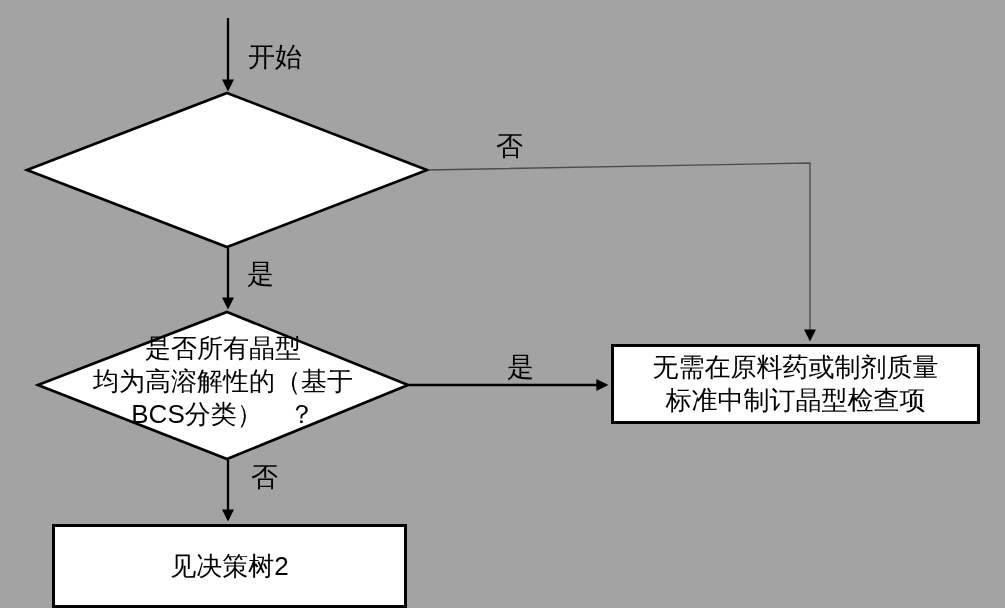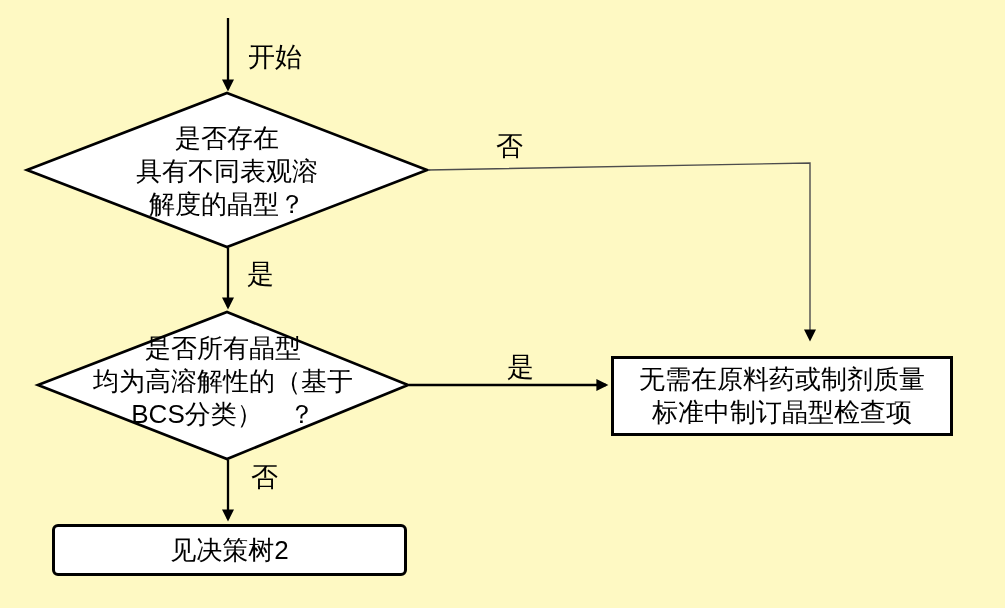--- a/index.html
+++ b/index.html
@@ -5,21 +5,21 @@
   html, body {
     margin: 0;
     padding: 0;
     background: #ffffff;
     font-family: "Liberation Sans", "DejaVu Sans", sans-serif;
   }
   .stage {
     position: relative;
     width: 1005px;
     height: 608px;
-    background: #fef9c3;
+    background: #a3a3a3;
     overflow: hidden;
     color: #000000;
   }
   .stage svg.connector-layer {
     position: absolute;
     left: 0;
     top: 0;
     width: 1005px;
     height: 608px;
   }
@@ -51,22 +51,22 @@
     align-items: center;
     justify-content: center;
     text-align: center;
   }
   .box span {
     font-size: 26px;
     line-height: 33px;
     white-space: pre-line;
     color: #000000;
   }
-  .box-right  { left: 611px; top: 356px; width: 342px; height: 80px; }
-  .box-bottom { left: 52px;  top: 524px; width: 355px; height: 52px; border-radius: 6px; }
+  .box-right  { left: 611px; top: 344px; width: 369px; height: 80px; }
+  .box-bottom { left: 52px;  top: 524px; width: 355px; height: 84px; }
 
   .d1-text { left: 27px;  top: 95px;  width: 400px; height: 152px; }
   .d2-text { left: 38px;  top: 308px; width: 370px; height: 146px; }
 
   .start-label { left: 248px; top: 43px;  }
   .no1-label   { left: 496px; top: 132px; }
   .yes1-label  { left: 247px; top: 260px; }
   .yes2-label  { left: 507px; top: 353px; }
   .no2-label   { left: 251px; top: 463px; }
 </style>
@@ -100,23 +100,20 @@
   <div class="edge-label start-label">开始</div>
 
   <div class="edge-label no1-label">否</div>
 
   <div class="edge-label yes1-label">是</div>
 
   <div class="edge-label yes2-label">是</div>
 
   <div class="edge-label no2-label">否</div>
 
-  <div class="node-text d1-text">是否存在
-具有不同表观溶
-解度的晶型？</div>
 
   <div class="node-text d2-text">是否所有晶型
 均为高溶解性的（基于
 BCS分类）　？</div>
 
   <div class="box box-right">
     <span>无需在原料药或制剂质量
 标准中制订晶型检查项</span>
   </div>
 

